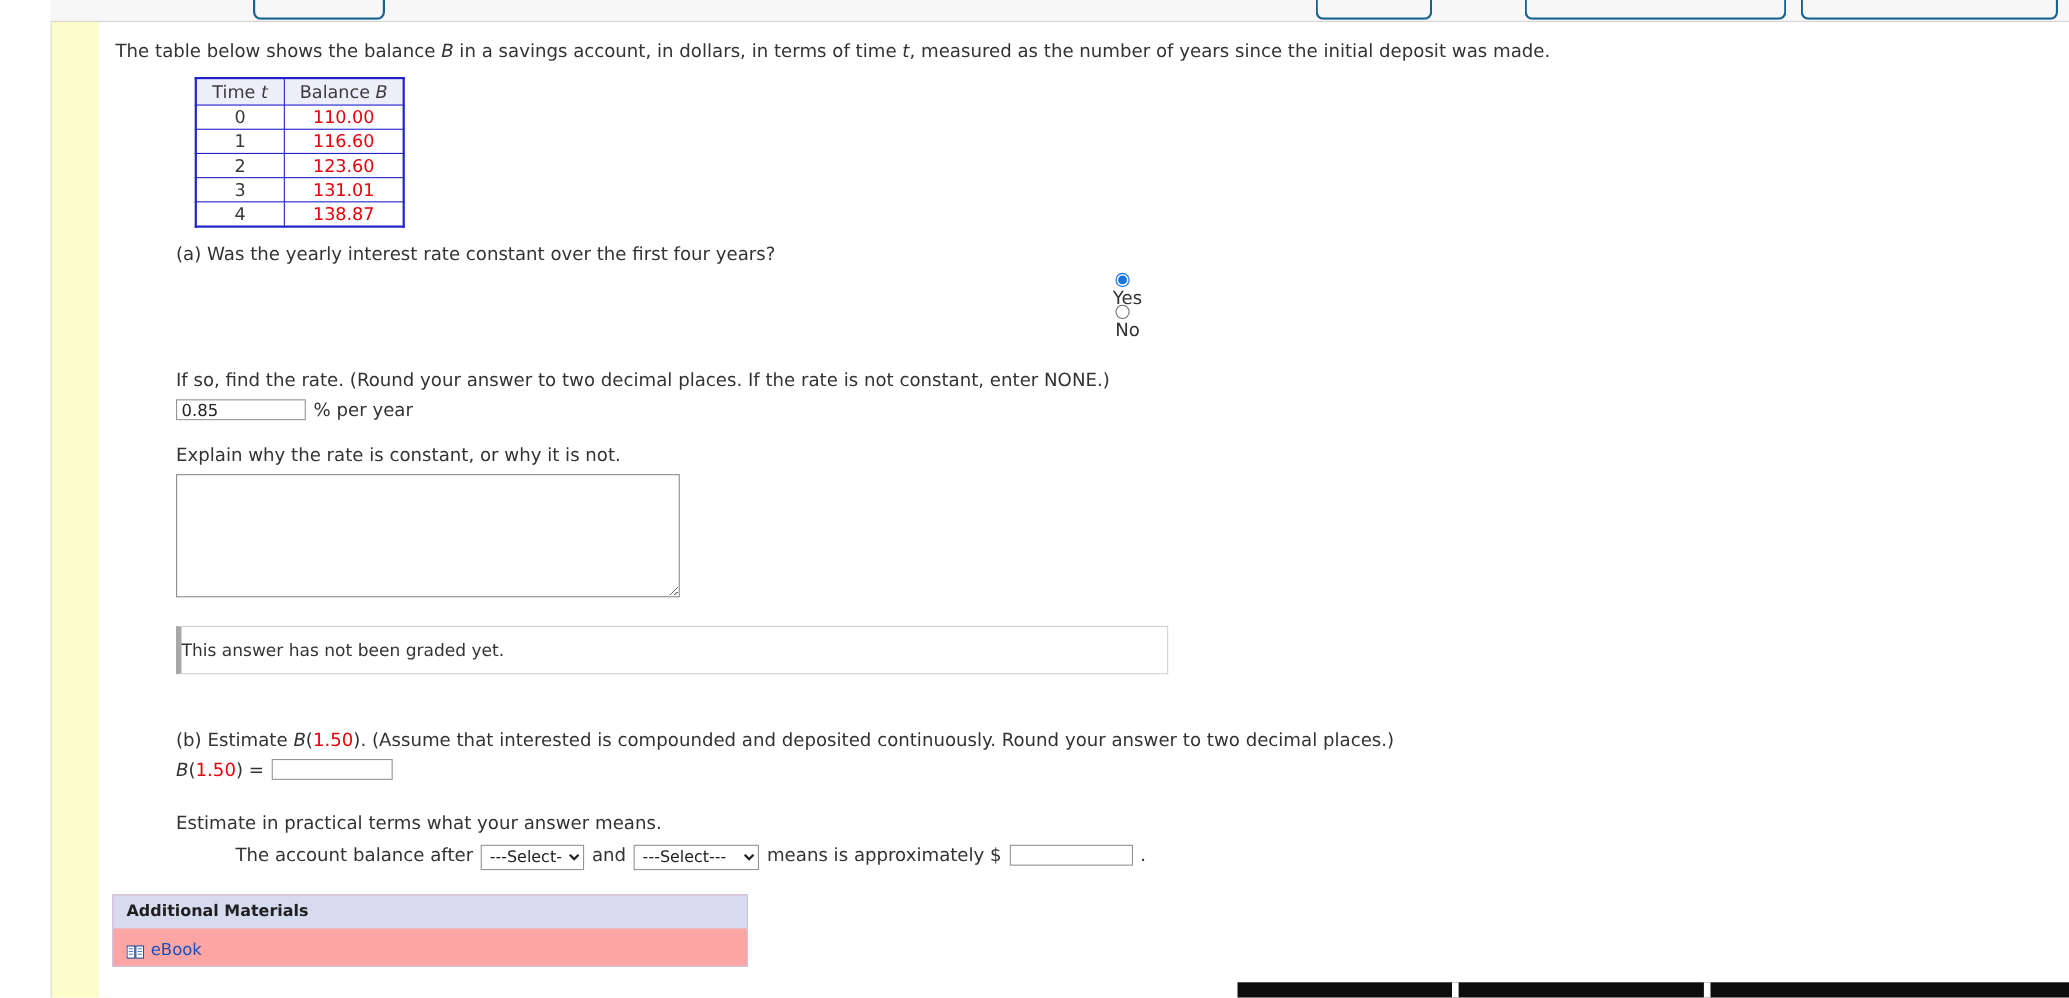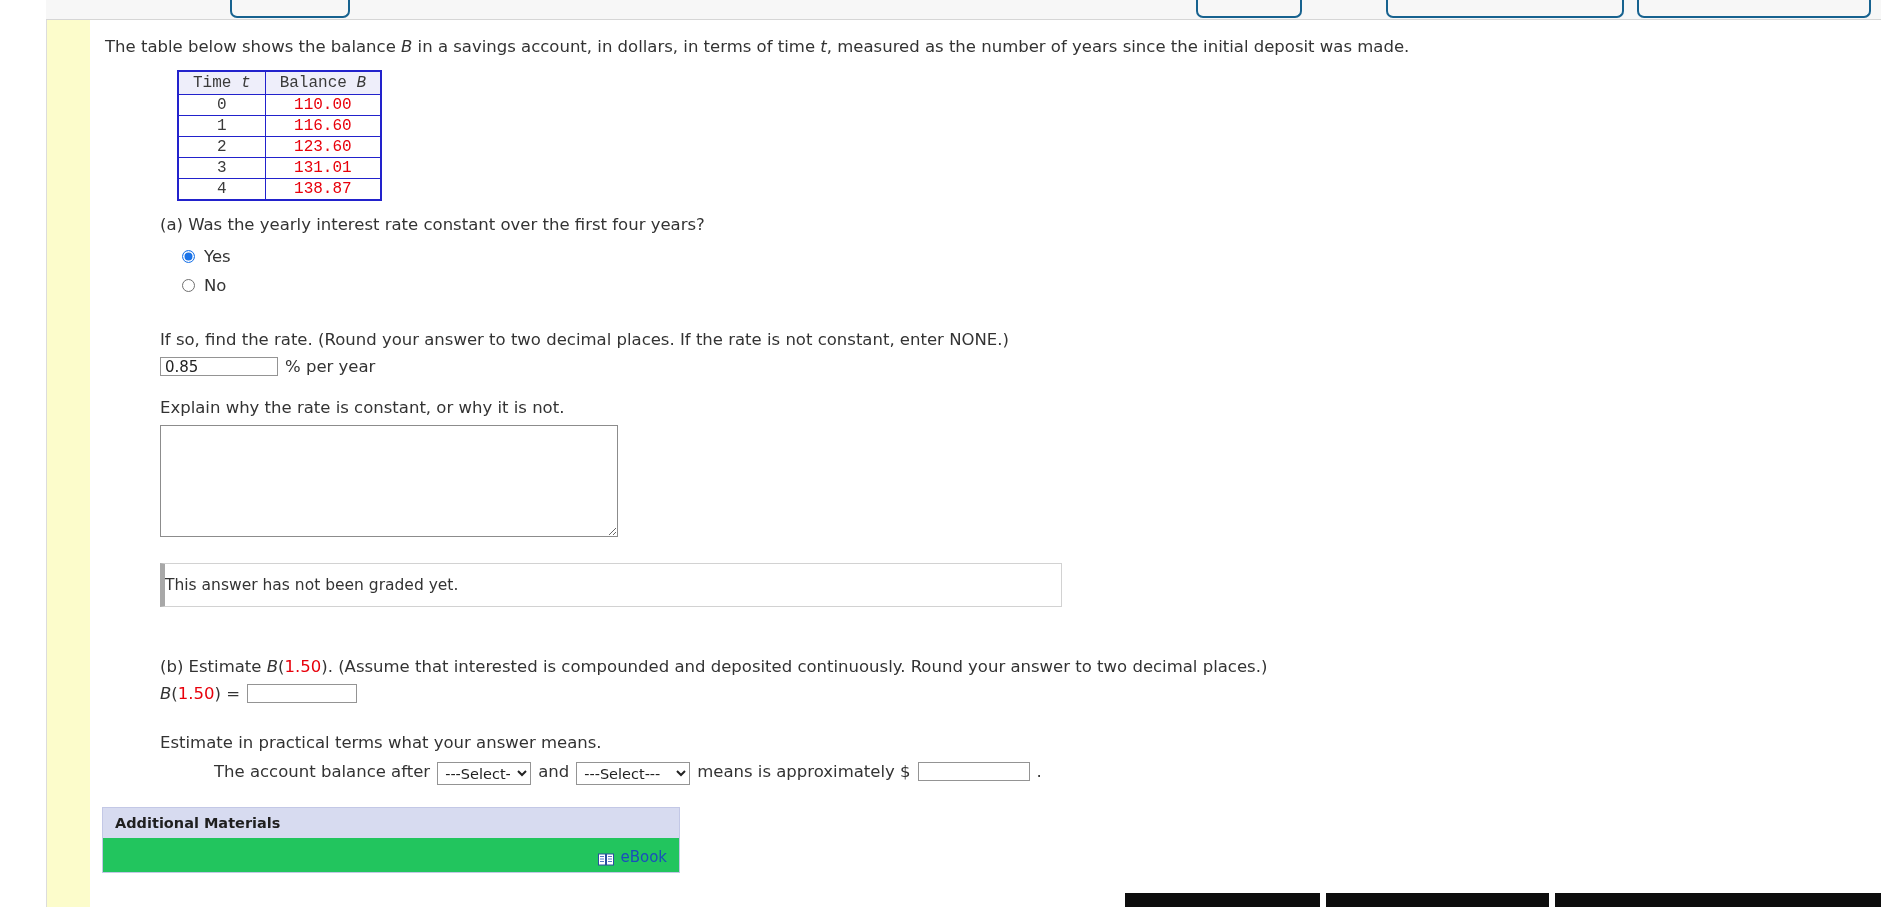--- a/index.html
+++ b/index.html
@@ -74,21 +74,20 @@
     line-height: 1.35;
   }
   .var { font-style: italic; }
 
   
   .table-wrap { margin: 0 0 14px 75px; }
   table.balance {
     border-collapse: collapse;
     border: 2px solid #2222cc;
     font-size: 16px;
-    font-family: Liberation Mono, monospace;
   }
   table.balance th {
     background: #eeeefa;
     border: 1px solid #2222cc;
     font-weight: normal;
     color: #3a3a3a;
     padding: 2px 14px;
     text-align: center;
   }
   table.balance td {
@@ -107,20 +106,21 @@
     color: #333333;
   }
   .spacer-lg { height: 26px; }
   .spacer-md { height: 18px; }
 
   .radio-row {
     display: flex;
     align-items: center;
     margin: 0 0 0 22px;
     height: 29px;
+    flex-direction: column;
   }
   .radio {
     width: 13px; height: 13px;
     border-radius: 50%;
     border: 1px solid #6f6f6f;
     background: #ffffff;
     margin-right: 9px;
     flex: none;
     position: relative;
   }
@@ -212,35 +212,34 @@
     margin-top: 10px;
     font-size: 16.5px;
     color: #333333;
   }
 
   
   .materials {
     margin-top: 22px;
     width: 578px;
     border: 1px solid #c3c8e6;
-    background: #22c55e;
+    background: #fca5a5;
   }
   .materials-head {
     background: #d7dbf0;
     padding: 7px 12px;
     font-size: 14.5px;
     font-weight: bold;
     color: #1f1f1f;
   }
   .materials-body {
     padding: 10px 12px 6px 12px;
     display: flex;
     align-items: center;
     gap: 6px;
-    justify-content: flex-end;
   }
   .book-icon {
     width: 16px; height: 13px;
     display: inline-block;
     position: relative;
     flex: none;
   }
   .ebook-link {
     color: #1a4fbb;
     font-size: 15px;

